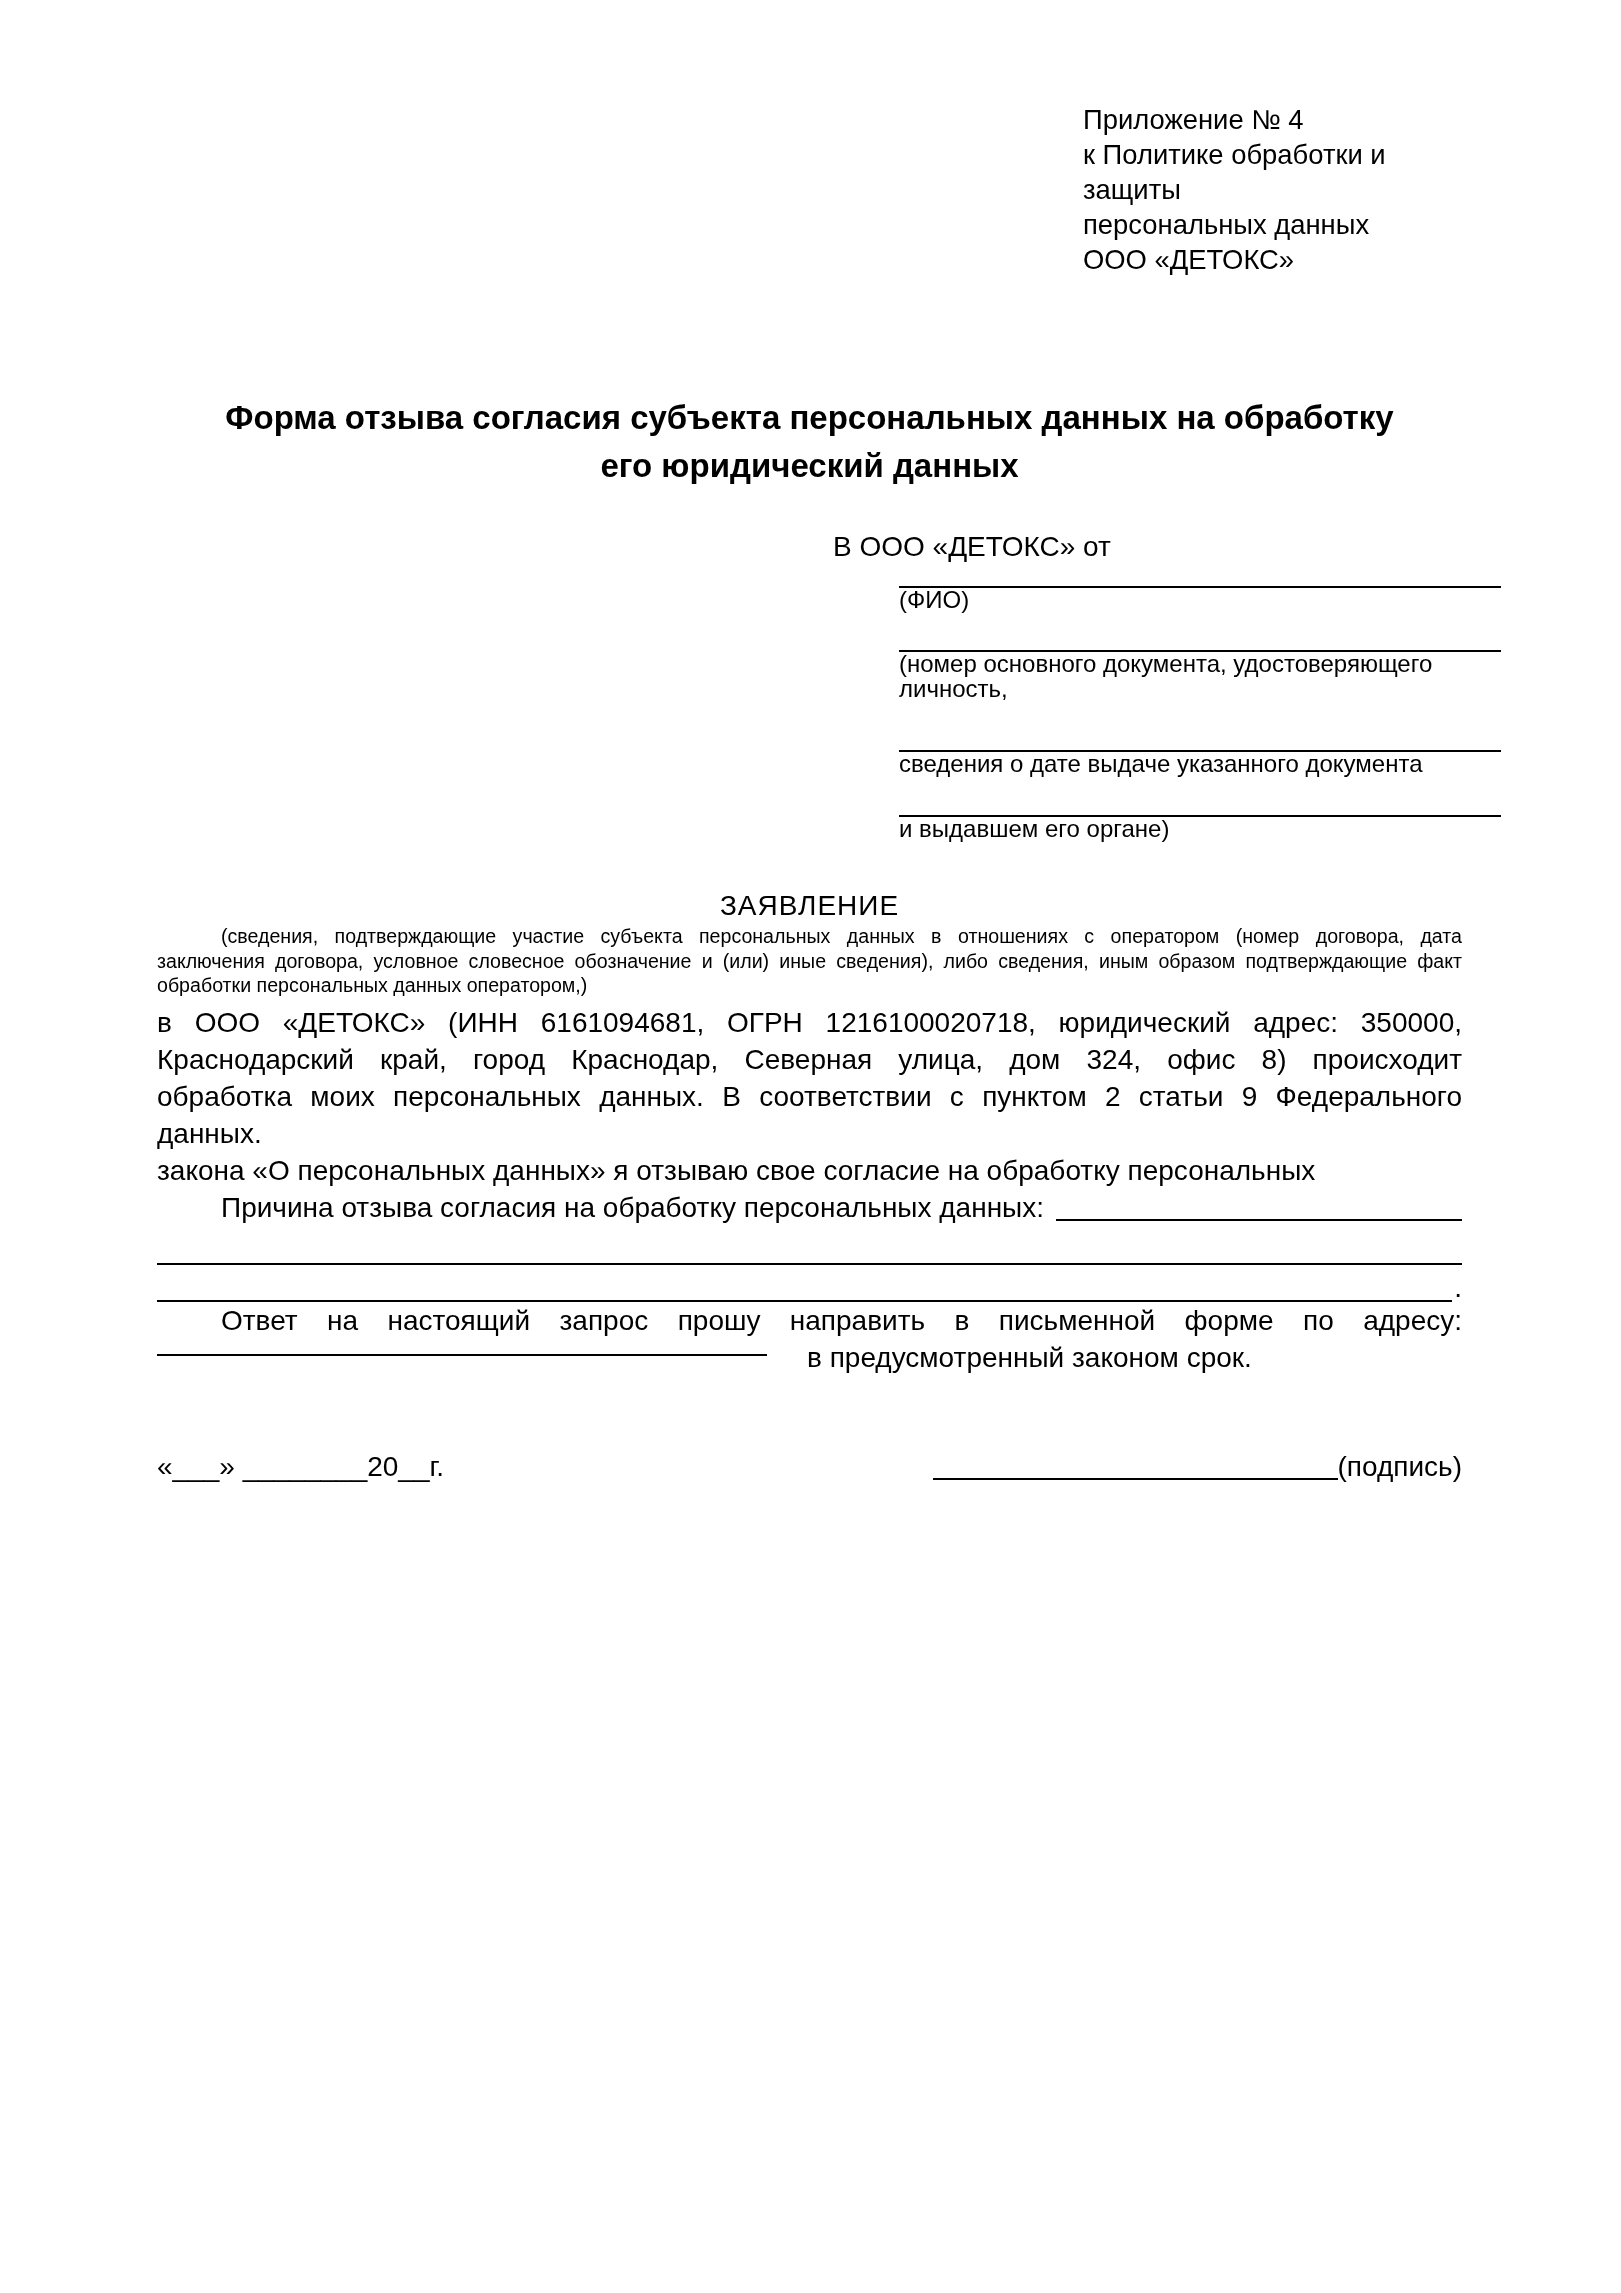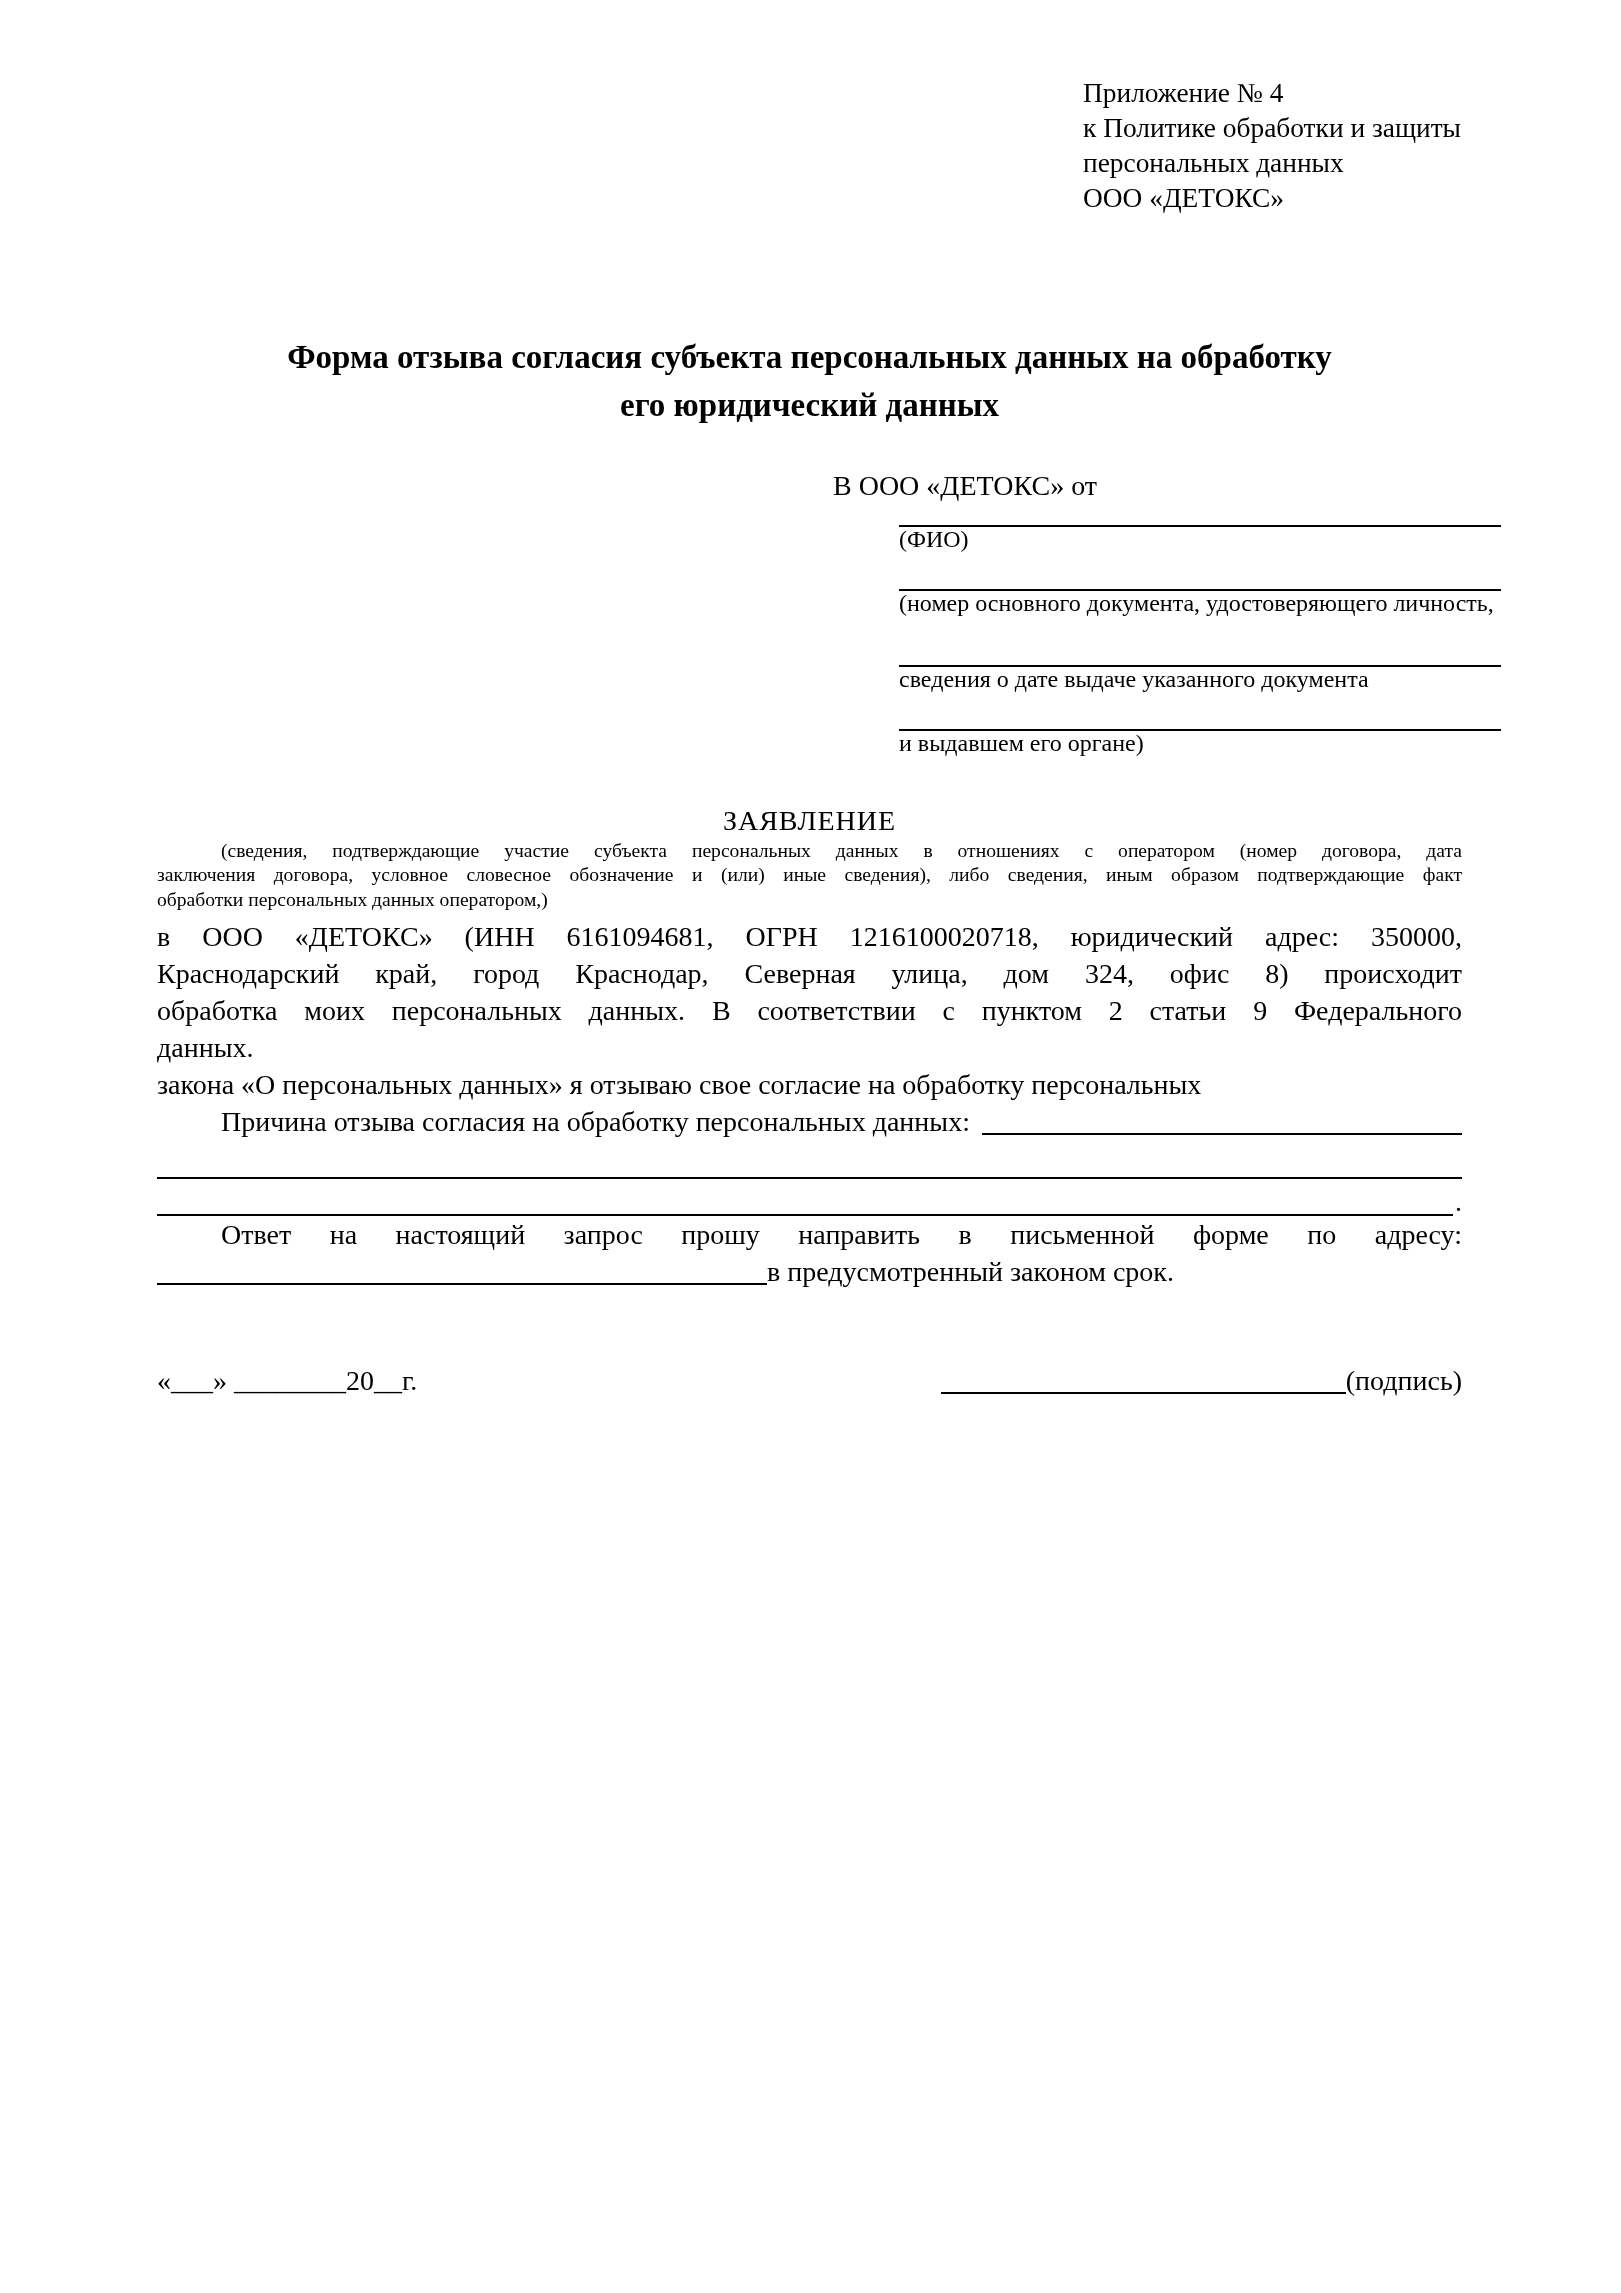--- a/index.html
+++ b/index.html
@@ -8,24 +8,24 @@
     padding: 0;
     background: #ffffff;
   }
   .page {
     position: relative;
     width: 1621px;
     height: 1952px;
     box-sizing: border-box;
     background: #ffffff;
     color: #000000;
-    font-family: Liberation Serif, serif;
+    font-family: Liberation Sans, sans-serif;
     font-size: 28px;
     line-height: 37px;
-    padding: 76px 159px 0 157px;
+    padding: 102px 159px 0 157px;
     overflow: hidden;
   }
 
   
   .appendix {
     margin-left: 926px;
     font-size: 27.4px;
     line-height: 35px;
   }
 
@@ -111,21 +111,21 @@
     height: 37px;
   }
   .blank-rule-row .rule-fill { margin-left: 0; margin-bottom: 0; }
   .blank-rule-row .terminator { line-height: 29px; padding-left: 2px; }
 
   .reply-intro {
     text-align: justify;
     text-align-last: justify;
     text-indent: 64px;
   }
-  .reply-row { display: flex; align-items: flex-end; }
+  .reply-row { display: flex; align-items: center; gap: 40px; }
   .reply-row .rule-fill {
     flex: 0 0 610px;
     margin-left: 0;
   }
   .reply-row .txt { white-space: nowrap; }
 
   .footer-row {
     margin-top: 71px;
     display: flex;
     justify-content: space-between;

